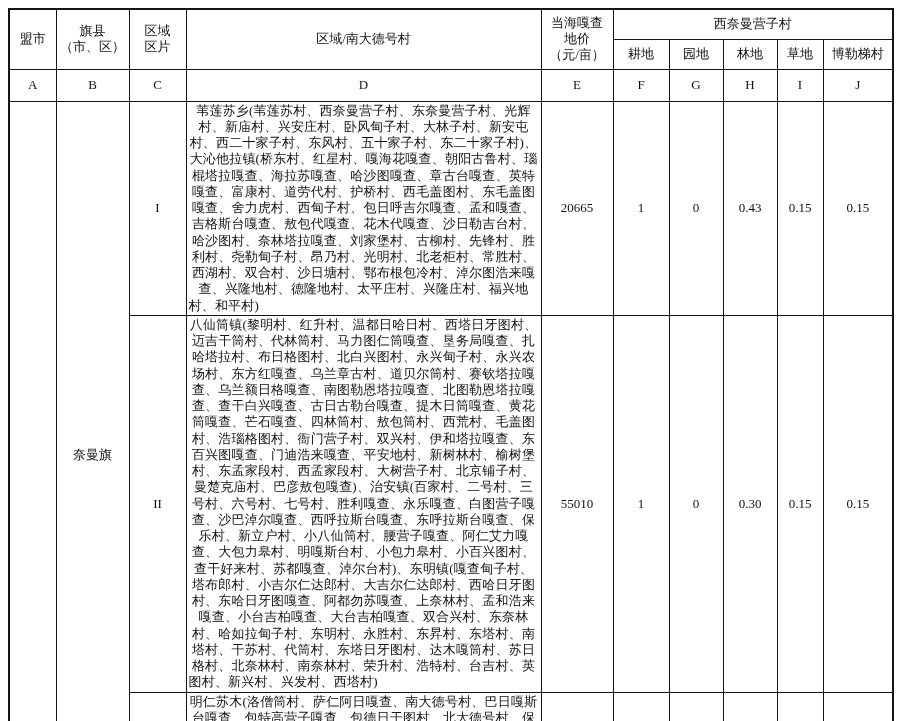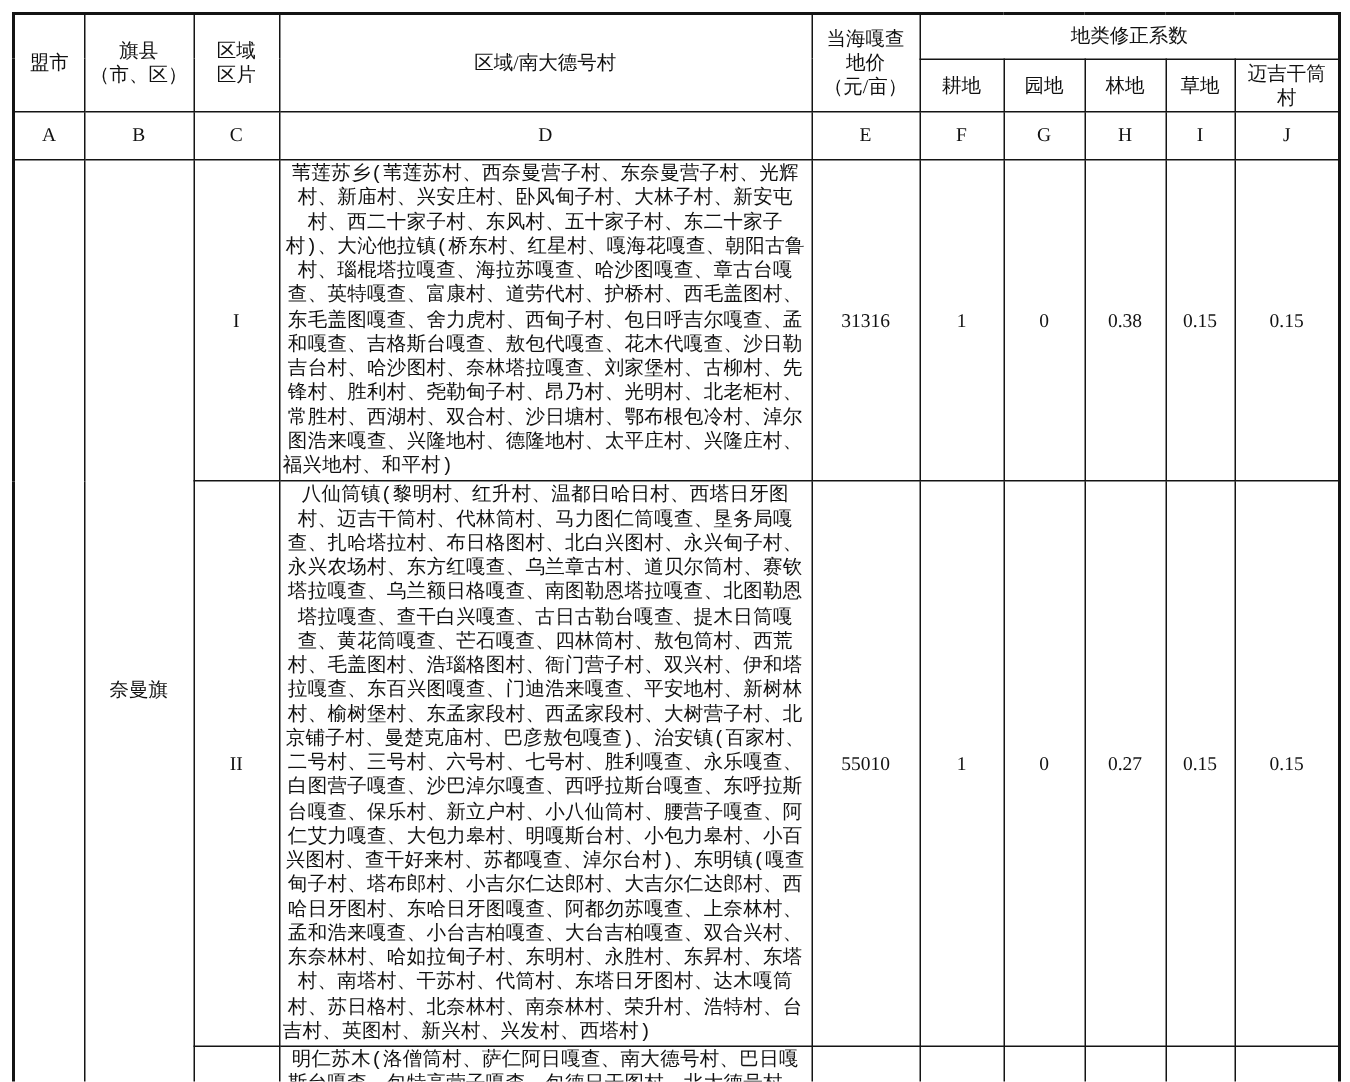--- a/index.html
+++ b/index.html
@@ -34,21 +34,20 @@
   }
   .prewrap { white-space: pre-line; }
   .desc-cell {
     text-align: justify;
     text-align-last: left;
     vertical-align: middle;
     font-size: 12.5px;
     line-height: 15.8px;
     padding: 3px 5px 3px 6px;
     letter-spacing: 0.2px;
-    font-family: Liberation Mono, monospace;
   }
   .letter-row th { height: 32px; font-size: 13px; }
   .zone-cell { font-size: 13px; }
   .num-cell { font-size: 13px; }
   tr.hdr-top th { height: 30px; }
   tr.hdr-sub th { height: 30px; }
 </style>
 </head>
 <body>
 
@@ -71,64 +70,64 @@
         <tr class="hdr-top">
       <th rowspan="2" class="prewrap">盟市</th>
       <th rowspan="2" class="prewrap">旗县
 （市、区）</th>
       <th rowspan="2" class="prewrap">区域
 区片</th>
       <th rowspan="2">区域/南大德号村</th>
       <th rowspan="2" class="prewrap">当海嘎查
 地价
 （元/亩）</th>
-      <th colspan="5">地类修正系数</th>
+      <th colspan="5">西奈曼营子村</th>
     </tr>
 
     <tr class="hdr-sub">
       <th>耕地</th>
       <th>园地</th>
       <th>林地</th>
       <th>草地</th>
-      <th>迈吉干筒村</th>
+      <th>博勒梯村</th>
     </tr>
 
     <tr class="letter-row">
       <th>A</th>
       <th>B</th>
       <th>C</th>
       <th>D</th>
       <th>E</th>
       <th>F</th>
       <th>G</th>
       <th>H</th>
       <th>I</th>
       <th>J</th>
     </tr>
 
     <tr style="height:195px">
       <td rowspan="3"></td>
       <td rowspan="3">奈曼旗</td>
       <td class="zone-cell">I</td>
       <td class="desc-cell">苇莲苏乡(苇莲苏村、西奈曼营子村、东奈曼营子村、光辉村、新庙村、兴安庄村、卧风甸子村、大林子村、新安屯村、西二十家子村、东风村、五十家子村、东二十家子村)、大沁他拉镇(桥东村、红星村、嘎海花嘎查、朝阳古鲁村、瑙棍塔拉嘎查、海拉苏嘎查、哈沙图嘎查、章古台嘎查、英特嘎查、富康村、道劳代村、护桥村、西毛盖图村、东毛盖图嘎查、舍力虎村、西甸子村、包日呼吉尔嘎查、孟和嘎查、吉格斯台嘎查、敖包代嘎查、花木代嘎查、沙日勒吉台村、哈沙图村、奈林塔拉嘎查、刘家堡村、古柳村、先锋村、胜利村、尧勒甸子村、昂乃村、光明村、北老柜村、常胜村、西湖村、双合村、沙日塘村、鄂布根包冷村、淖尔图浩来嘎查、兴隆地村、德隆地村、太平庄村、兴隆庄村、福兴地村、和平村)</td>
-      <td class="num-cell">31316</td>
+      <td class="num-cell">20665</td>
       <td class="num-cell">1</td>
       <td class="num-cell">0</td>
-      <td class="num-cell">0.38</td>
+      <td class="num-cell">0.43</td>
       <td class="num-cell">0.15</td>
       <td class="num-cell">0.15</td>
     </tr>
 
     <tr style="height:313px">
       <td class="zone-cell">II</td>
       <td class="desc-cell">八仙筒镇(黎明村、红升村、温都日哈日村、西塔日牙图村、迈吉干筒村、代林筒村、马力图仁筒嘎查、垦务局嘎查、扎哈塔拉村、布日格图村、北白兴图村、永兴甸子村、永兴农场村、东方红嘎查、乌兰章古村、道贝尔筒村、赛钦塔拉嘎查、乌兰额日格嘎查、南图勒恩塔拉嘎查、北图勒恩塔拉嘎查、查干白兴嘎查、古日古勒台嘎查、提木日筒嘎查、黄花筒嘎查、芒石嘎查、四林筒村、敖包筒村、西荒村、毛盖图村、浩瑙格图村、衙门营子村、双兴村、伊和塔拉嘎查、东百兴图嘎查、门迪浩来嘎查、平安地村、新树林村、榆树堡村、东孟家段村、西孟家段村、大树营子村、北京铺子村、曼楚克庙村、巴彦敖包嘎查)、治安镇(百家村、二号村、三号村、六号村、七号村、胜利嘎查、永乐嘎查、白图营子嘎查、沙巴淖尔嘎查、西呼拉斯台嘎查、东呼拉斯台嘎查、保乐村、新立户村、小八仙筒村、腰营子嘎查、阿仁艾力嘎查、大包力皋村、明嘎斯台村、小包力皋村、小百兴图村、查干好来村、苏都嘎查、淖尔台村)、东明镇(嘎查甸子村、塔布郎村、小吉尔仁达郎村、大吉尔仁达郎村、西哈日牙图村、东哈日牙图嘎查、阿都勿苏嘎查、上奈林村、孟和浩来嘎查、小台吉柏嘎查、大台吉柏嘎查、双合兴村、东奈林村、哈如拉甸子村、东明村、永胜村、东昇村、东塔村、南塔村、干苏村、代筒村、东塔日牙图村、达木嘎筒村、苏日格村、北奈林村、南奈林村、荣升村、浩特村、台吉村、英图村、新兴村、兴发村、西塔村)</td>
       <td class="num-cell">55010</td>
       <td class="num-cell">1</td>
       <td class="num-cell">0</td>
-      <td class="num-cell">0.27</td>
+      <td class="num-cell">0.30</td>
       <td class="num-cell">0.15</td>
       <td class="num-cell">0.15</td>
     </tr>
 
     <tr style="height:105px">
       <td class="zone-cell">III</td>
       <td class="desc-cell">明仁苏木(洛僧筒村、萨仁阿日嘎查、南大德号村、巴日嘎斯台嘎查、包特高营子嘎查、包德日干图村、北大德号村、保安村、三合村、新义村、清河村、大段嘎查、当海嘎查、乌兰艾勒嘎查、图力格嘎查、斯布呼勒敖包嘎查、辣椒铺嘎查、四合福村、公益村、丰胜村、福兴村、永安村、太平屯村、四方地村、兴隆村、明仁村、博勒梯村)、国有六号农场(国有六号农场)</td>
       <td class="num-cell">26006</td>
       <td class="num-cell">1</td>
       <td class="num-cell">0</td>

